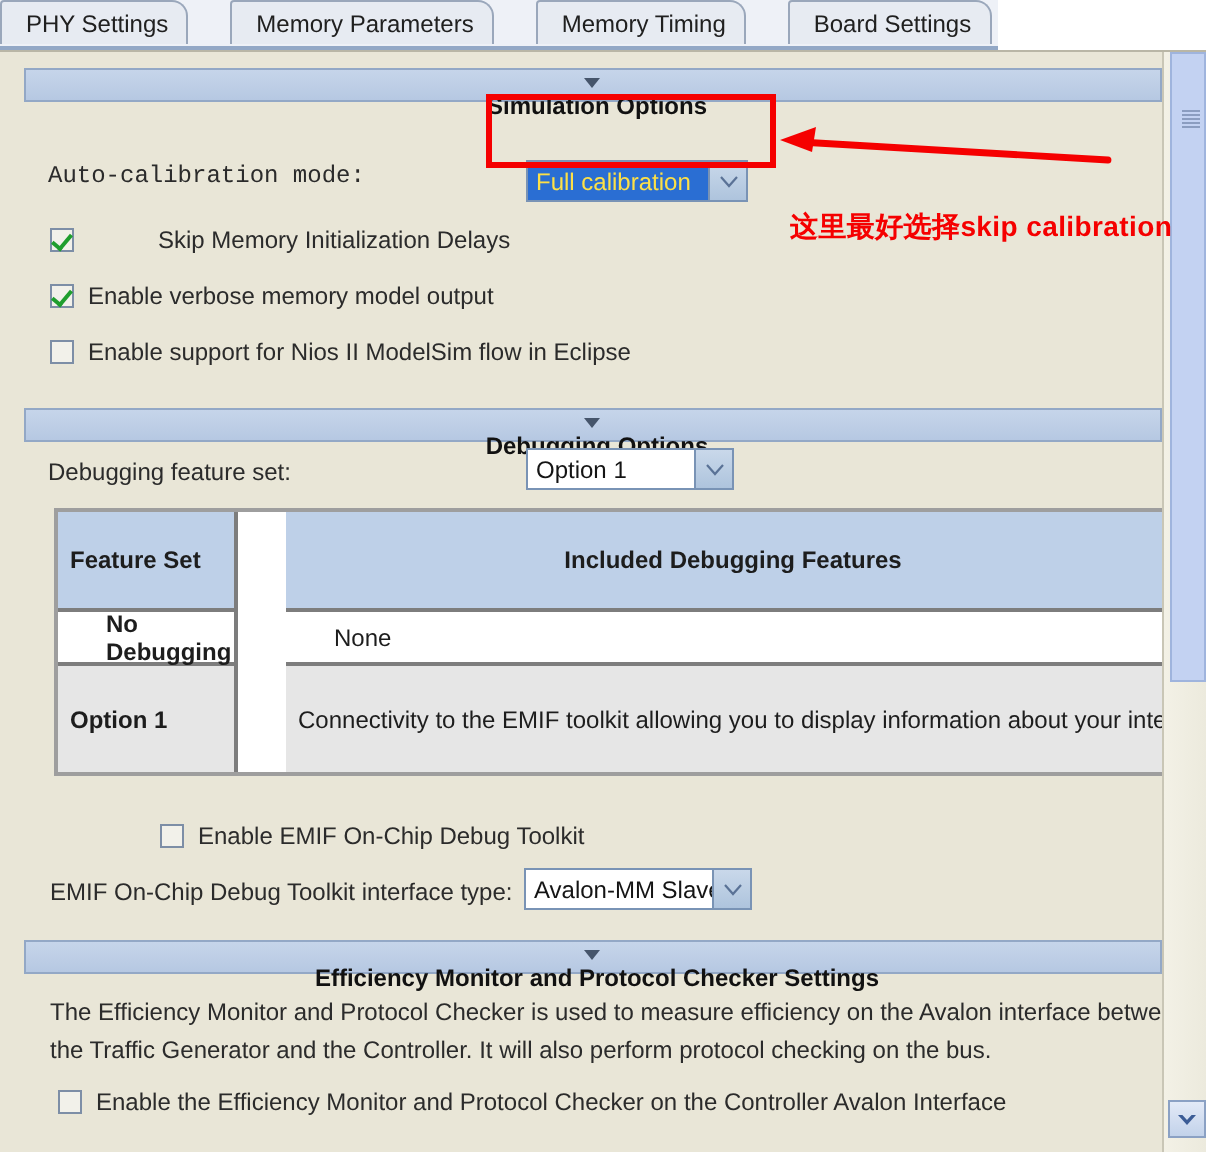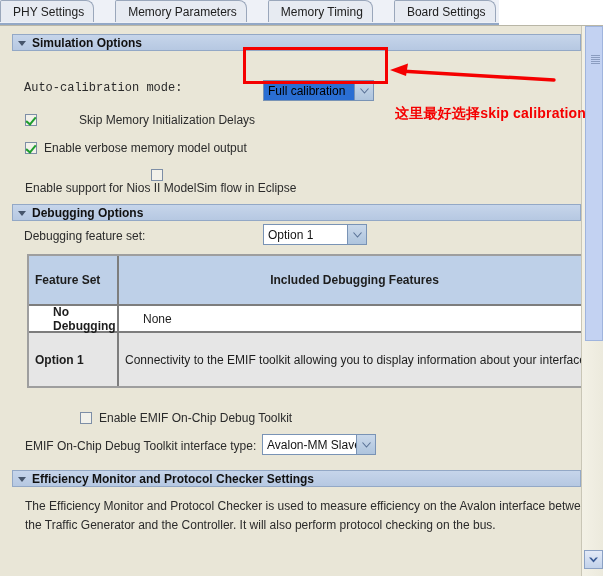--- a/index.html
+++ b/index.html
@@ -83,20 +83,21 @@
     height: 17px;
     box-sizing: border-box;
     background: linear-gradient(to bottom, #c6d5ea 0%, #b6c8e2 100%);
     border: 1px solid #93a8c6;
     display: flex;
     align-items: center;
     padding-left: 4px;
     font-weight: bold;
     font-size: 12px;
     color: #111111;
+    flex-direction: column;
   }
   .twisty {
     width: 11px;
     height: 11px;
     margin-right: 4px;
     position: relative;
     flex: 0 0 auto;
   }
   .twisty::after {
     content: "";
@@ -163,21 +164,21 @@
     align-items: center;
     padding-left: 4px;
     font-size: 12px;
     color: #141414;
     background: #ffffff;
     white-space: nowrap;
     overflow: hidden;
   }
   .dropdown.highlighted .dd-text {
     background: #2a6ed3;
-    color: #000000;
+    color: #fde047;
   }
   .dropdown .dd-arrow {
     width: 18px;
     flex: 0 0 auto;
     background: linear-gradient(to bottom, #c9d8ea 0%, #aec4dd 100%);
     border-left: 1px solid #7993b5;
     display: flex;
     align-items: center;
     justify-content: center;
   }
@@ -187,21 +188,21 @@
   .feat-table {
     position: absolute;
     left: 27px;
     top: 228px;
     width: 565px;
     border: 2px solid #9e9e9e;
     box-sizing: border-box;
     background: #ffffff;
     overflow: hidden;
   }
-  .ft-row { display: flex; }
+  .ft-row { display: flex; gap: 24px; }
   .ft-cell-a {
     width: 90px;
     flex: 0 0 auto;
     box-sizing: border-box;
     border-right: 2px solid #7d7d7d;
     border-bottom: 2px solid #7d7d7d;
     display: flex;
     align-items: center;
     padding: 0 6px;
     font-size: 12px;
@@ -350,21 +351,21 @@
     <div class="cb-row" style="left:25px; top:87px;gap:35px;">
       <span class="cb checked"></span>
       <span class="cb-label">Skip Memory Initialization Delays</span>
     </div>
 
     <div class="cb-row" style="left:25px; top:115px;">
       <span class="cb checked"></span>
       <span class="cb-label">Enable verbose memory model output</span>
     </div>
 
-    <div class="cb-row" style="left:25px; top:143px;flex-direction:column;">
+    <div class="cb-row" style="left:25px; top:143px;">
       <span class="cb"></span>
       <span class="cb-label">Enable support for Nios II ModelSim flow in Eclipse</span>
     </div>
 
     <div class="section-header" style="top:178px;">
       <span class="twisty"></span>
       <span>Debugging Options</span>
     </div>
 
     <div class="row-label" style="left:24px; top:203px;">Debugging feature set:</div>
@@ -410,20 +411,24 @@
     </div>
 
     <div class="section-header" style="top:444px;">
       <span class="twisty"></span>
       <span>Efficiency Monitor and Protocol Checker Settings</span>
     </div>
 
     <div class="desc" style="left:25px; top:471px;">The Efficiency Monitor and Protocol Checker is used to measure efficiency on the Avalon interface betwe</div>
     <div class="desc" style="left:25px; top:490px;">the Traffic Generator and the Controller. It will also perform protocol checking on the bus.</div>
 
+    <div class="cb-row" style="left:29px; top:518px;">
+      <span class="cb"></span>
+      <span class="cb-label">Enable the Efficiency Monitor and Protocol Checker on the Controller Avalon Interface</span>
+    </div>
 
   </div>
 
   <div class="scrollbar">
     <div class="sb-track-top">
       <div class="sb-grip"></div>
     </div>
     <div class="sb-down">
       <svg width="11" height="8" viewBox="0 0 11 8">
         <path d="M1 1.5 L5.5 6.5 L10 1.5 L7.8 1.5 L5.5 4 L3.2 1.5 Z" fill="#3b5c96"></path>

